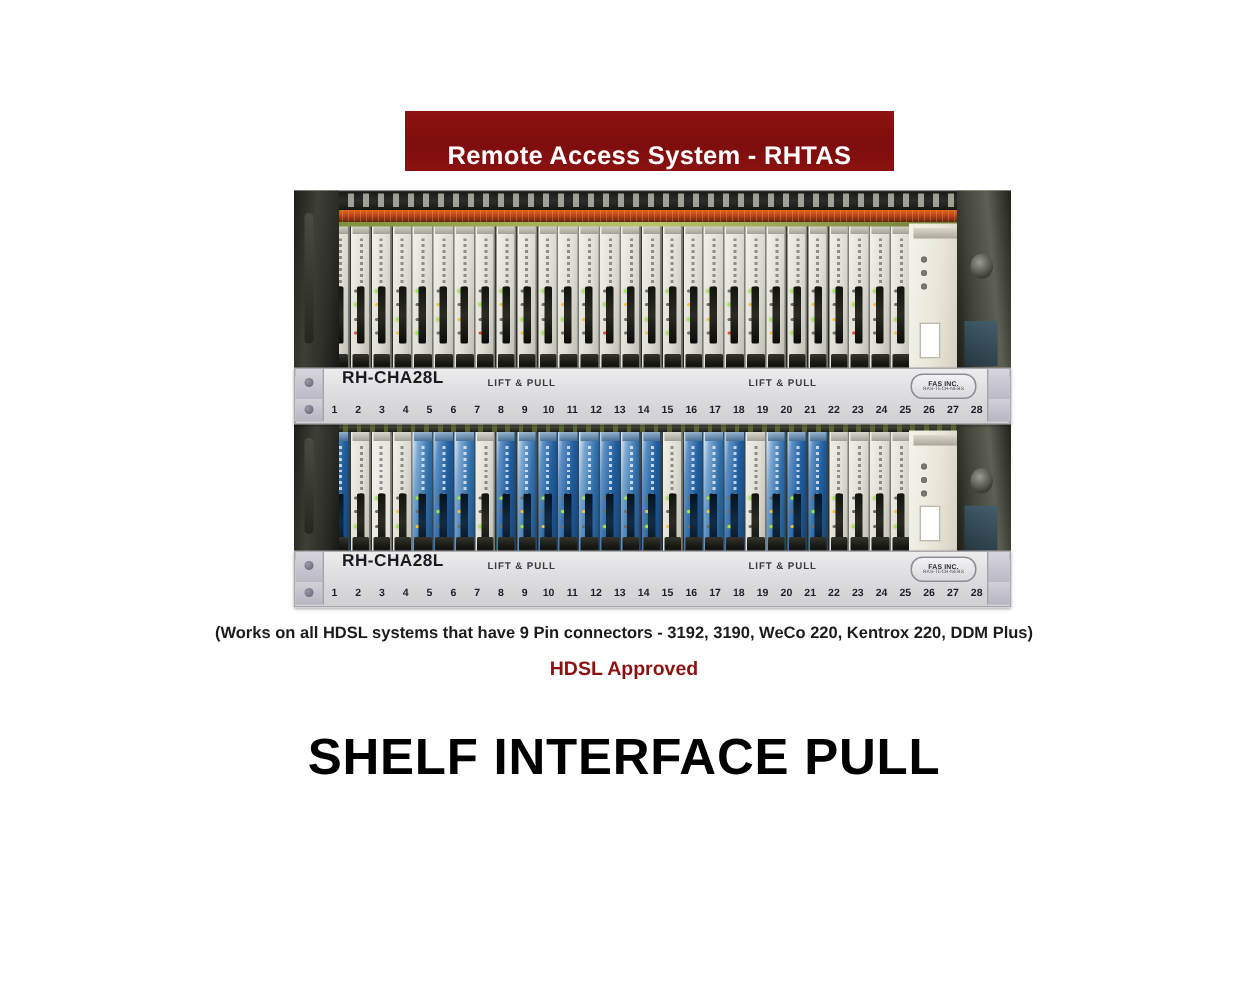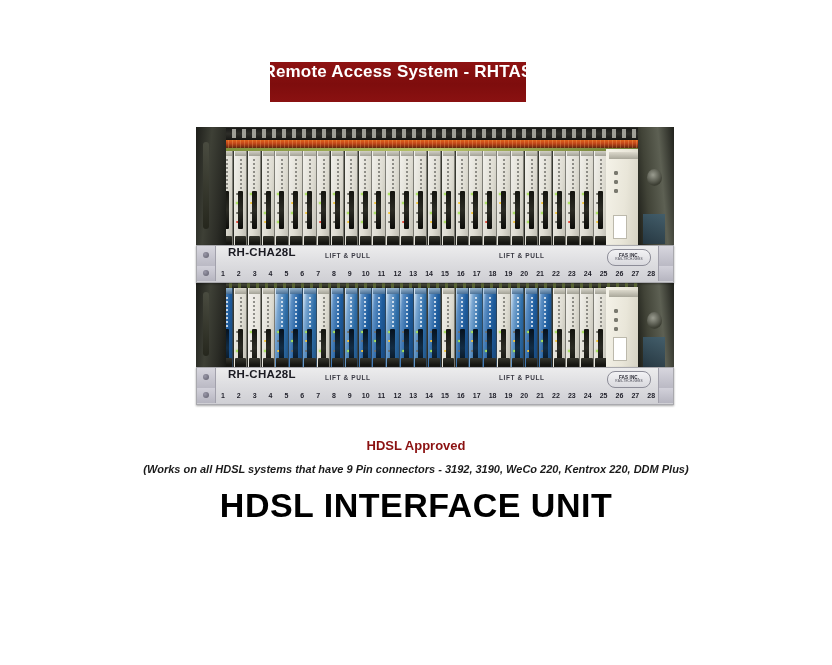--- a/index.html
+++ b/index.html
@@ -12,27 +12,27 @@
     height: 665px;
     position: relative;
     font-family: "Liberation Sans", sans-serif;
     overflow: hidden;
   }
 
   
   .banner {
     position: absolute;
     left: 270px;
-    top: 62px;
-    width: 256px;
+    top: 74px;
+    width: 326px;
     height: 40px;
     background: #8b1010;
     background: linear-gradient(180deg, #8e1212 0%, #7e0d0d 55%, #8a1111 100%);
     display: flex;
-    align-items: flex-start;
+    align-items: flex-end;
     justify-content: center;
   }
   .banner-text {
     color: #ffffff;
     font-size: 17px;
     font-weight: bold;
     letter-spacing: 0.2px;
     white-space: nowrap;
   }
 
@@ -397,25 +397,23 @@
     border-left: 1px solid #a2a1ac;
   }
 
   
   .caption-hdsl {
     position: absolute;
     left: 0; right: 0;
     top: 416px;
     text-align: center;
     font-size: 11px;
-    font-style: italic;
     font-weight: bold;
     color: #1b1b1b;
     font-family: "Liberation Sans", sans-serif;
-    margin-top: 47px;
   }
   .caption-nebs {
     position: absolute;
     left: 0; right: 0;
     top: 438px;
     text-align: center;
     font-size: 13px;
     font-weight: bold;
     color: #8b1111;
   }
@@ -1249,13 +1247,13 @@
           <span class="slotnum">27</span>
           <span class="slotnum">28</span>
         </div>
       <div class="fp-numear-r"></div>
     </div>
   </div>
 </div>
 
 <div class="caption-hdsl">(Works on all HDSL systems that have 9 Pin connectors -  3192, 3190, WeCo 220, Kentrox 220, DDM Plus)</div>
 <div class="caption-nebs">HDSL Approved</div>
-<div class="title-main">HDSL INTERFACE UNIT</div>
+<div class="title-main">SHELF INTERFACE PULL</div>
 
 </body></html>

